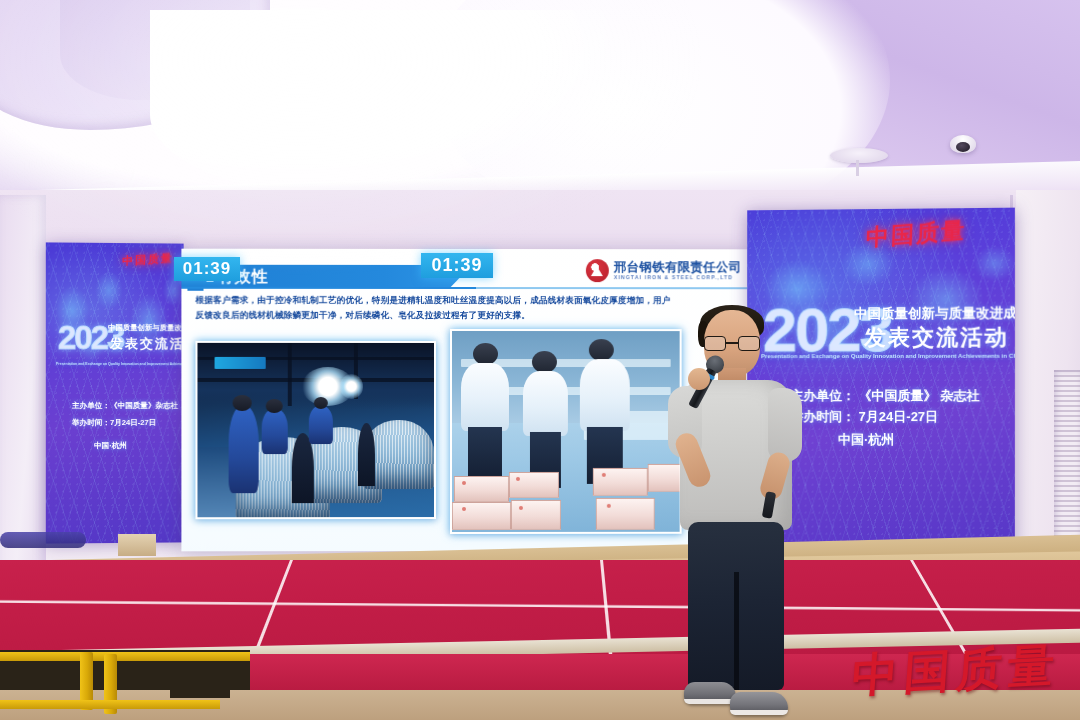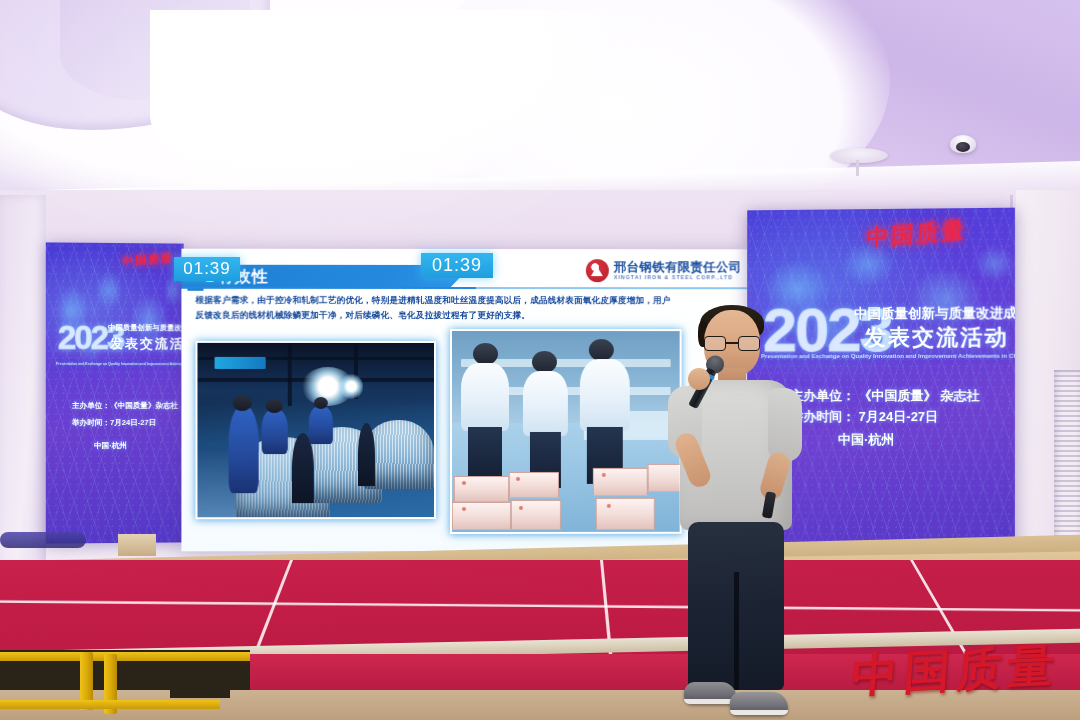--- a/index.html
+++ b/index.html
@@ -329,21 +329,21 @@
   }
   .crate-dot {
     position:absolute; width:4px; height:4px; border-radius:50%;
     background: rgba(215,90,80,.75);
   }
 
   
   .timer {
     position:absolute;
     background: linear-gradient(180deg,#33b6ef 0%, #1f9ede 100%);
-    color:#ffffff; font-weight:400;
+    color:#ffffff; font-weight:700;
     display:flex; align-items:center; justify-content:center;
     letter-spacing:1px;
     box-shadow: 0 0 10px rgba(60,190,255,.6);
     text-align: center;
   }
   .timer-a { left:128px; top:52px; width:66px; height:24px; font-size:17px; z-index:6; }
   .timer-b { left:375px; top:48px; width:72px; height:25px; font-size:18px; z-index:6; }
 
   
   .presenter { position:absolute; left:660px; top:310px; width:160px; height:410px; z-index:8; }

